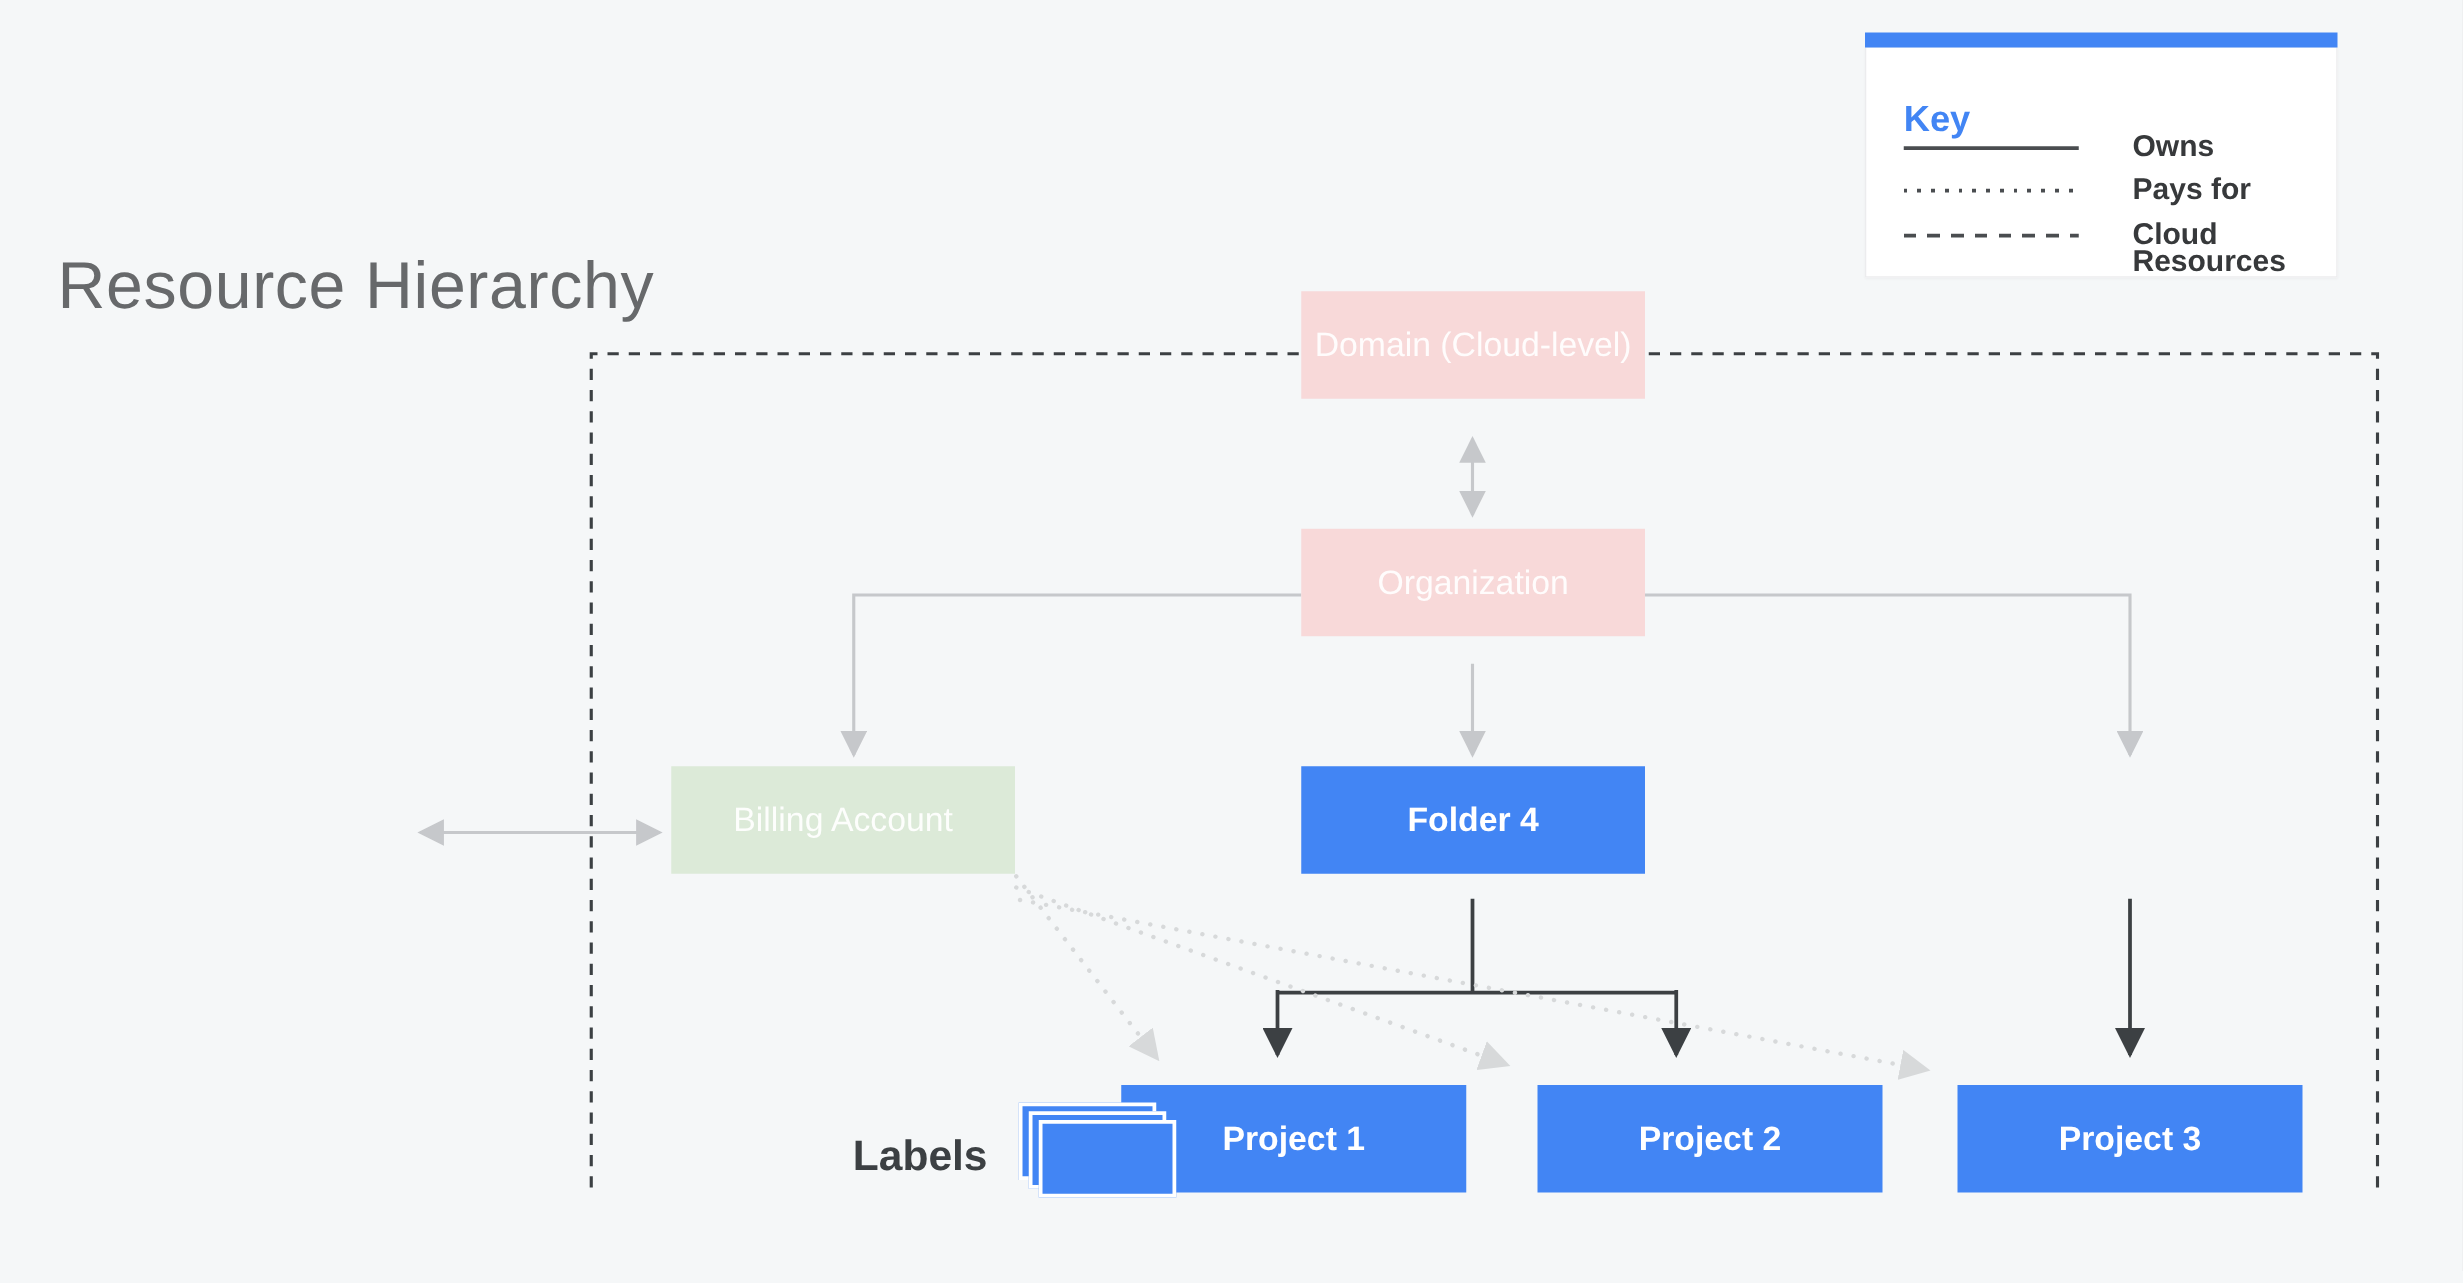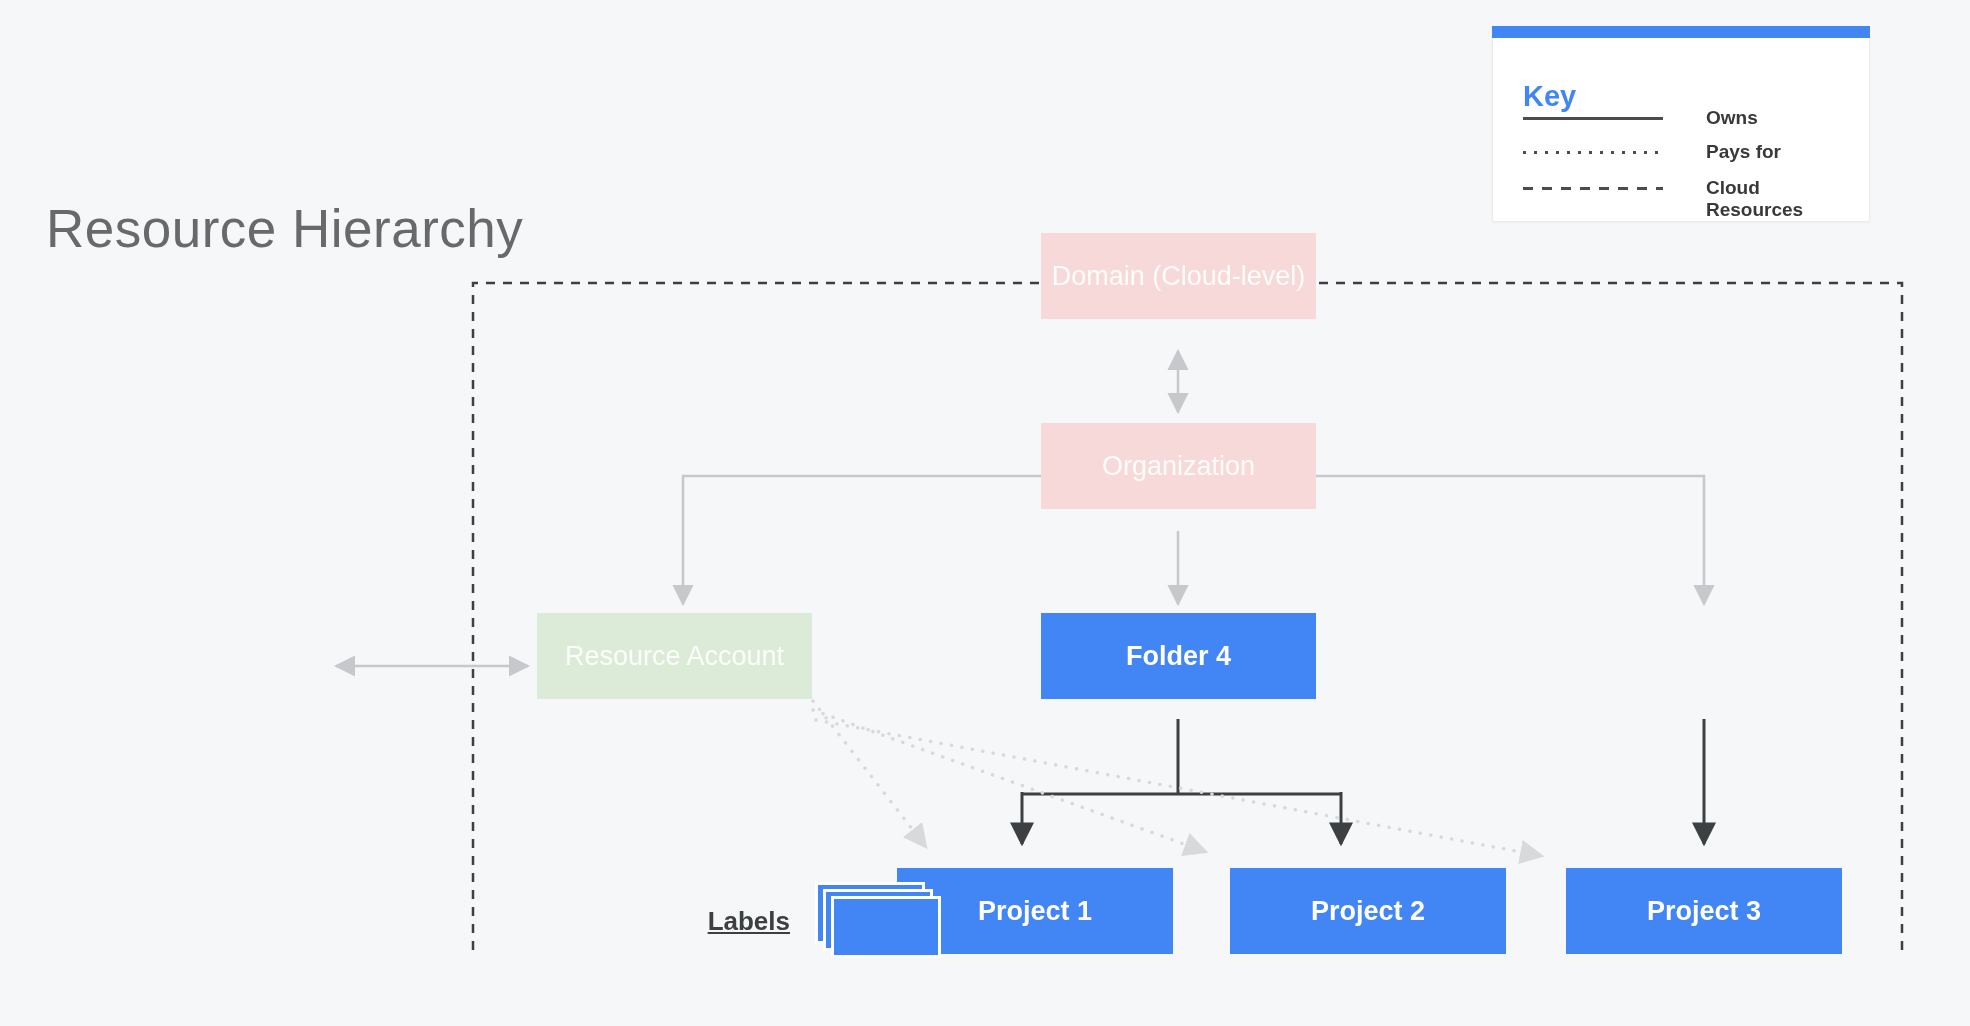--- a/index.html
+++ b/index.html
@@ -58,26 +58,26 @@
     background:#ffffff;border:1px solid #ececee;box-sizing:border-box;
     box-shadow:0 1px 2px rgba(0,0,0,0.04);
   }
   .key-bar{position:absolute;left:-1px;top:-12px;width:378px;height:12px;background:var(--c-blue);}
   .key-heading{position:absolute;left:30px;top:42px;font-size:29px;font-weight:bold;color:var(--c-key_heading);}
   .key-line{position:absolute;left:30px;width:140px;height:3px;}
   .key-line.solid{background:var(--c-legend_line);}
   .key-line.dotted{background:repeating-linear-gradient(90deg,var(--c-legend_line) 0 3px,transparent 3px 11px);}
   .key-line.dashed{background:repeating-linear-gradient(90deg,var(--c-legend_line) 0 10px,transparent 10px 19px);}
   .key-label{
-    position:absolute;left:213px;width:150px;font-size:19px;font-weight:bold;
+    position:absolute;left:213px;width:150px;font-size:24px;font-weight:bold;
     color:#37393b;line-height:22px;
   }
   .labels-caption{
     position:absolute;left:640px;top:906px;width:150px;text-align:right;z-index:2;
-    font-size:26px;font-weight:bold;color:var(--c-dark);text-decoration:underline;
+    font-size:34px;font-weight:bold;color:var(--c-dark);
   }
   .labels-icon{position:absolute;left:815px;top:882px;width:136px;height:80px;z-index:2;}
   .labels-icon .card{
     position:absolute;width:104px;height:56px;background:var(--c-blue);
     border:3px solid #ffffff;
   }
   .card.c1{left:0;top:0;}
   .card.c2{left:8px;top:7px;}
   .card.c3{left:16px;top:14px;}
 </style>
@@ -119,21 +119,21 @@
     <line class="ln-dot" x1="816" y1="720" x2="1542" y2="856" marker-end="url(#m-dot)"></line>
   </svg>
 
   <div class="node pink n-domain">
     <span>Domain (Cloud-level)</span>
   </div>
   <div class="node pink n-organization">
     <span>Organization</span>
   </div>
   <div class="node green n-billing">
-    <span>Resource Account</span>
+    <span>Billing Account</span>
   </div>
   <div class="node blue n-folder1">
     <span>Folder 4</span>
   </div>
   <div class="node blue n-project1">
     <span>Project 1</span>
   </div>
   <div class="node blue n-project2">
     <span>Project 2</span>
   </div>

